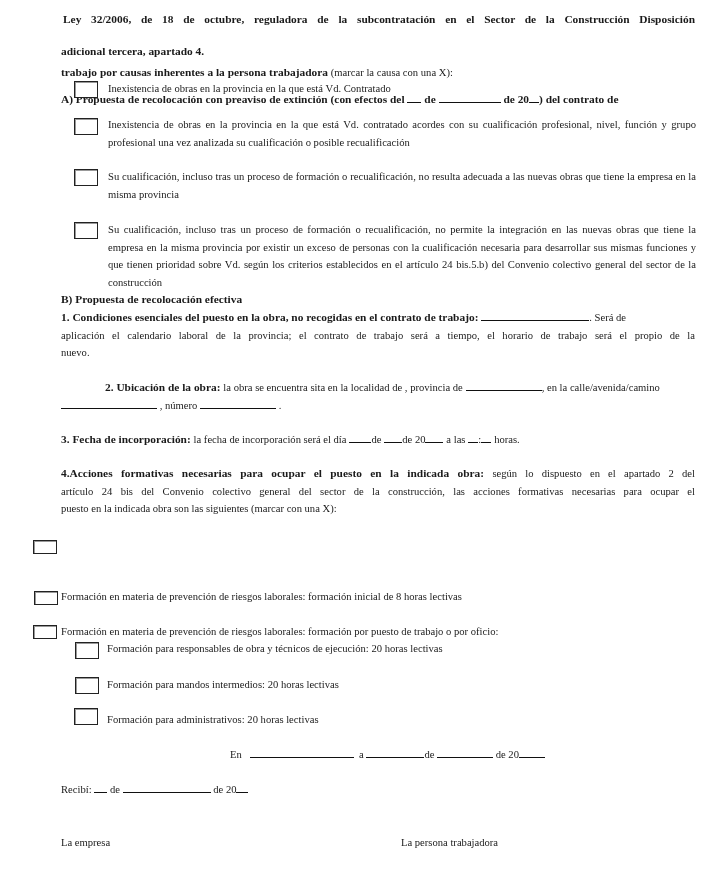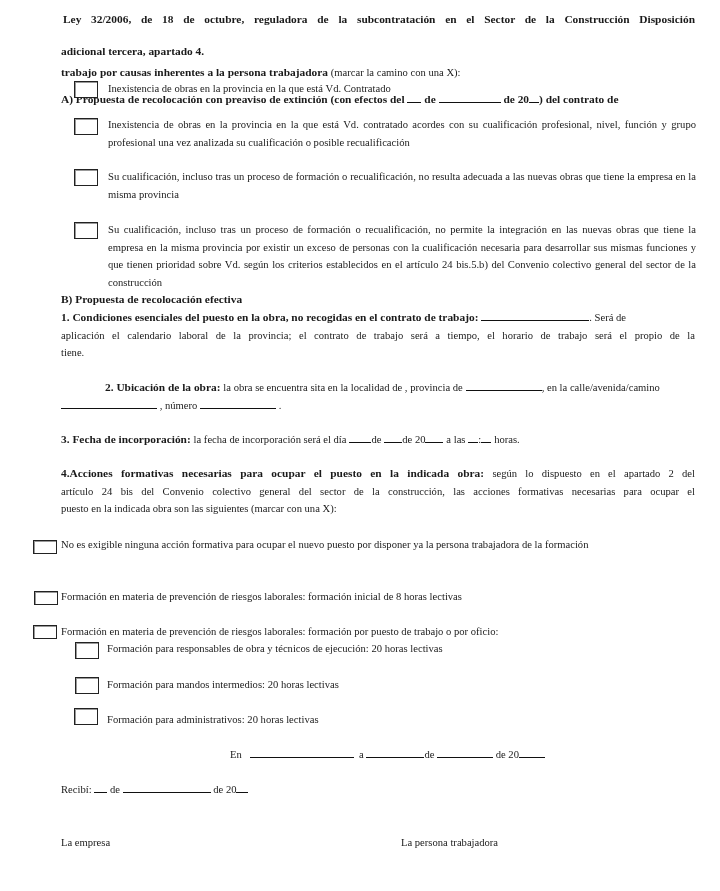--- a/index.html
+++ b/index.html
@@ -21,21 +21,21 @@
 
 <div class="p b" style="left:61px; top:46px; width:634px; white-space:nowrap;margin-top:45px;">
   <span>A) Propuesta de recolocación con preaviso de extinción (con efectos del</span>
   <span class="blank" style="width:14px;"></span>
   <span>de</span>
   <span class="blank" style="width:62px;"></span>
   <span>de 20</span><span class="blank" style="width:10px;"></span><span>) del contrato de</span>
 </div>
 <div class="p" style="left:61px; top:64px; width:634px;">
   <span class="b">trabajo por causas inherentes a la persona trabajadora</span>
-  <span class="sm">(marcar la camino con una X):</span>
+  <span class="sm">(marcar la causa con una X):</span>
 </div>
 
 <div class="cb" style="left:74px; top:81px;"></div>
 <div class="p sm" style="left:108px; top:80px; width:588px;">Inexistencia de obras en la provincia en la que está Vd. Contratado</div>
 
 <div class="cb" style="left:74px; top:118px;"></div>
 <div class="p sm" style="left:108px; top:116px; width:588px;">Inexistencia de obras en la provincia en la que está Vd. contratado acordes con su cualificación profesional, nivel, función y grupo profesional una vez analizada su cualificación o posible recualificación</div>
 
 <div class="cb" style="left:74px; top:169px;"></div>
 <div class="p sm" style="left:108px; top:168px; width:588px;">Su cualificación, incluso tras un proceso de formación o recualificación, no resulta adecuada a las nuevas obras que tiene la empresa en la misma provincia</div>
@@ -43,21 +43,21 @@
 <div class="cb" style="left:74px; top:222px;"></div>
 <div class="p sm" style="left:108px; top:221px; width:588px;">Su cualificación, incluso tras un proceso de formación o recualificación, no permite la integración en las nuevas obras que tiene la empresa en la misma provincia por existir un exceso de personas con la cualificación necesaria para desarrollar sus mismas funciones y que tienen prioridad sobre Vd. según los criterios establecidos en el artículo 24 bis.5.b) del Convenio colectivo general del sector de la construcción</div>
 
 <div class="p b" style="left:61px; top:291px;">B) Propuesta de recolocación efectiva</div>
 
 <div class="p" style="left:61px; top:309px; width:634px; white-space:nowrap;">
   <span class="b">1. Condiciones esenciales del puesto en la obra, no recogidas en el contrato de trabajo:</span>
   <span class="blank" style="width:108px;"></span><span class="sm">. Será de</span>
 </div>
 <div class="p sm jl" style="left:61px; top:327px; width:634px;">aplicación el calendario laboral de la provincia; el contrato de trabajo será a tiempo, el horario de trabajo será el propio de la</div>
-<div class="p sm" style="left:61px; top:344px;">tiene.</div>
+<div class="p sm" style="left:61px; top:344px;">nuevo.</div>
 
 <div class="p" style="left:61px; top:379px; width:634px; white-space:nowrap;margin-left:44px;">
   <span class="b">2. Ubicación de la obra:</span>
   <span class="sm">la obra se encuentra sita en la localidad de , provincia de</span>
   <span class="blank" style="width:76px;"></span><span class="sm">, en la calle/avenida/camino</span>
 </div>
 <div class="p sm" style="left:61px; top:397px; white-space:nowrap;">
   <span class="blank" style="width:96px;"></span>
   <span>, número</span>
   <span class="blank" style="width:76px;"></span>
@@ -76,21 +76,20 @@
 
 <div class="p jl" style="left:61px; top:465px; width:634px; white-space:nowrap;">
   <span class="b">4.Acciones formativas necesarias para ocupar el puesto en la indicada obra:</span>
   <span class="sm">según lo dispuesto en el apartado 2 del</span>
 </div>
 <div class="p sm jl" style="left:61px; top:483px; width:634px;">artículo 24 bis del Convenio colectivo general del sector de la construcción, las acciones formativas necesarias para ocupar el</div>
 <div class="p sm" style="left:61px; top:500px;">puesto en la indicada obra son las siguientes (marcar con una X):</div>
 
 <div class="cb2" style="left:33px; top:540px;"></div>
 <div class="p sm" style="left:61px; top:536px; width:640px;">
-  <div>No es exigible ninguna acción formativa para ocupar el nuevo puesto por disponer ya la persona trabajadora de la formación</div>
 </div>
 
 <div class="cb2" style="left:34px; top:591px;"></div>
 <div class="p sm" style="left:61px; top:588px; width:640px;">Formación en materia de prevención de riesgos laborales: formación inicial de 8 horas lectivas</div>
 
 <div class="cb2" style="left:33px; top:625px;"></div>
 <div class="p sm" style="left:61px; top:623px; width:640px;">Formación en materia de prevención de riesgos laborales: formación por puesto de trabajo o por oficio:</div>
 
 <div class="cb" style="left:75px; top:642px;"></div>
 <div class="p sm" style="left:107px; top:640px; width:588px;">Formación para responsables de obra y técnicos de ejecución: 20 horas lectivas</div>

